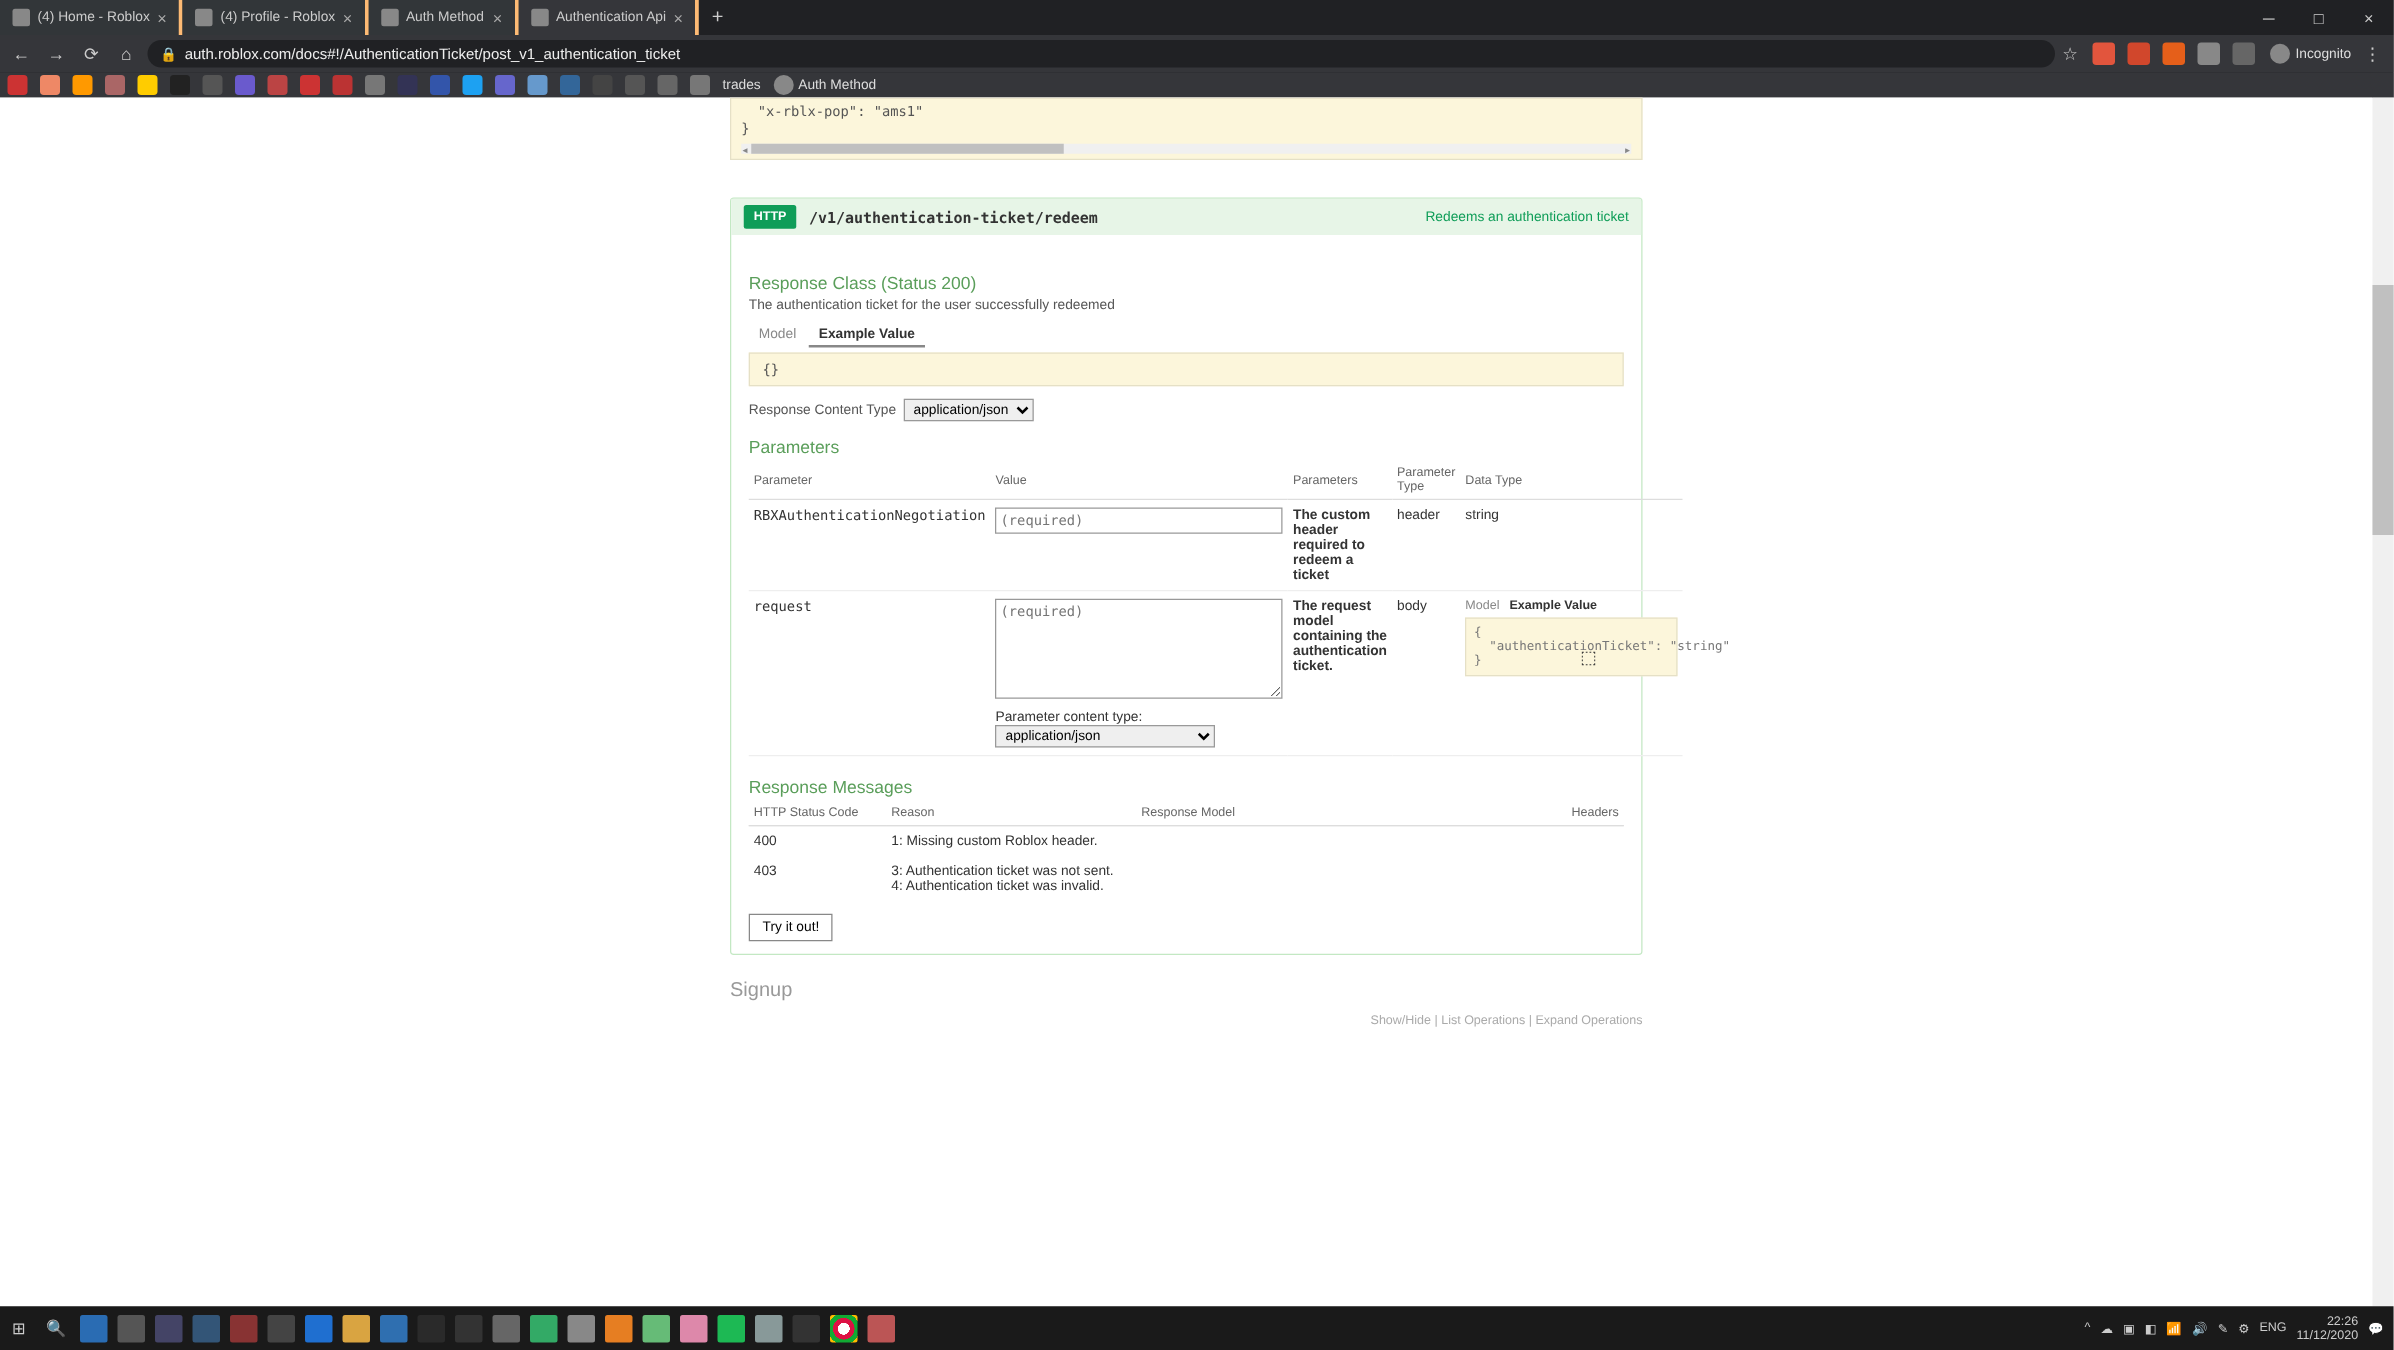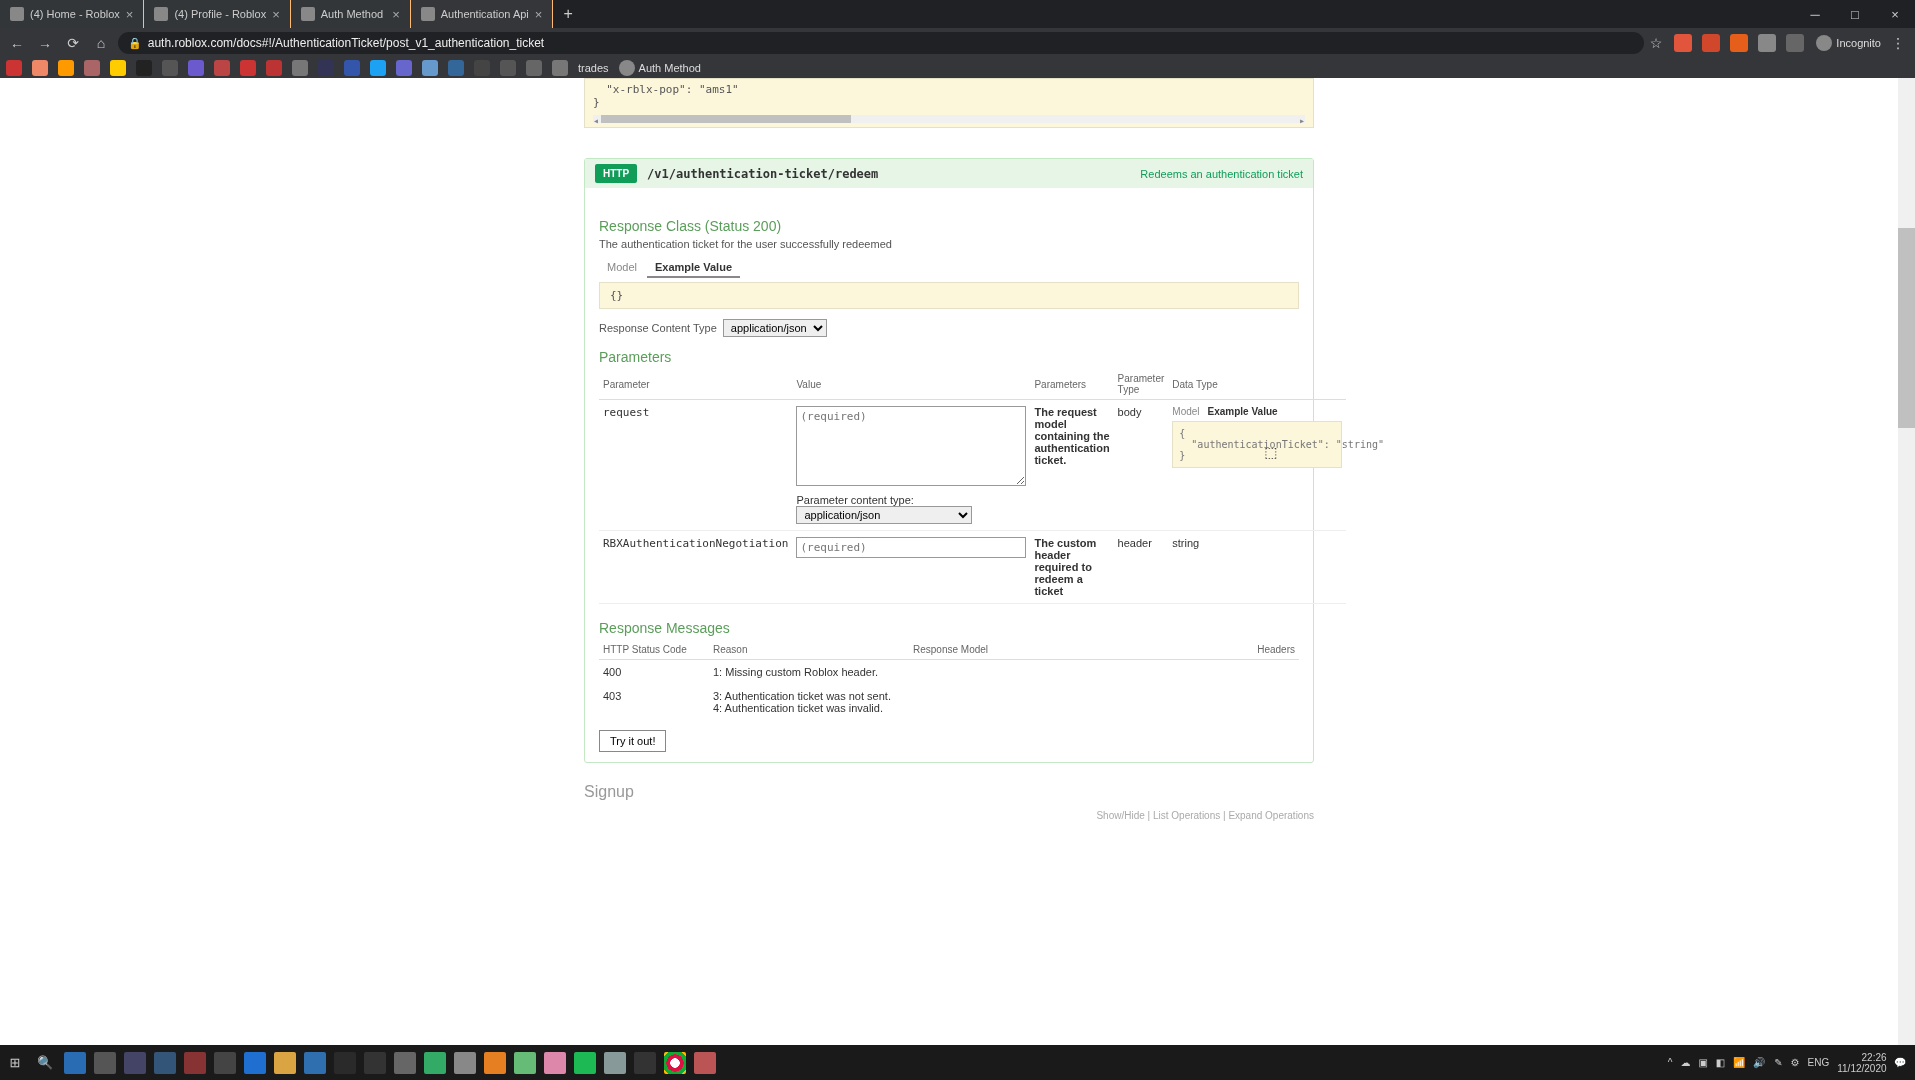--- a/index.html
+++ b/index.html
@@ -1,21 +1,21 @@
 <!DOCTYPE html>
 <html><head>
 <meta charset="utf-8">
 <style>
 * { margin: 0; padding: 0; box-sizing: border-box; }
 body { font-family: Arial, sans-serif; background: #fff; width: 1915px; height: 1080px; overflow: hidden; position: relative; }
 
 
 .chrome { background: #202124; height: 78px; }
 .tabstrip { display: flex; align-items: center; height: 28px; background: #202124; }
-.tab { display: flex; align-items: center; height: 28px; padding: 0 10px; background: #323639; color: #ccc; font-size: 11px; border-right: 1px solid #fdba74; min-width: 120px; max-width: 180px; cursor: pointer; text-align: center; }
+.tab { display: flex; align-items: center; height: 28px; padding: 0 10px; background: #323639; color: #ccc; font-size: 11px; border-right: 3px solid #fdba74; min-width: 120px; max-width: 180px; cursor: pointer; text-align: center; }
 .tab.active { background: #35363a; }
 .tab .favicon { width: 14px; height: 14px; margin-right: 6px; background: #888; border-radius: 2px; display: inline-block; }
 .tab .close { margin-left: auto; color: #aaa; font-size: 13px; padding-left: 6px; }
 .newtab { color: #ccc; font-size: 16px; padding: 0 10px; cursor: pointer; }
 .winctrls { margin-left: auto; display: flex; }
 .winbtn { width: 40px; height: 28px; color: #ccc; display:flex;align-items:center;justify-content:center;font-size:13px;cursor:pointer; }
 
 .navbar { display: flex; align-items: center; height: 30px; background: #35363a; padding: 0 6px; gap: 6px; }
 .navicon { width: 22px; height: 22px; display:flex;align-items:center;justify-content:center; color:#ccc; font-size:14px; cursor:pointer; border-radius:50%; }
 .urlbar { flex: 1; background: #202124; color: #eee; font-size: 12px; padding: 4px 10px; border-radius: 12px; display:flex;align-items:center; gap:6px; }
@@ -224,47 +224,47 @@
               <tr>
             <th style="width:160px;">Parameter</th>
             <th style="width:240px;">Value</th>
             <th style="width:80px;">Parameters</th>
             <th style="width:55px;">Parameter Type</th>
             <th>Data Type</th>
           </tr>
             </thead>
           <tbody>
             <tr>
+              <td class="pname">RBXAuthenticationNegotiation</td>
+              <td><input class="val" placeholder="(required)" style=""></td>
+              <td class="pdesc">The custom header required to redeem a ticket</td>
+              <td class="ptype">header</td>
+              <td>string</td>
+            </tr>
+            <tr>
               <td class="pname">request</td>
               <td>
                 <textarea class="val" placeholder="(required)" style=""></textarea>
                 <div class="pct-label">Parameter content type:</div>
                 <select class="sel pct-sel">
                   <option>application/json</option>
                 </select>
               </td>
               <td class="pdesc">The request model containing the authentication ticket.</td>
               <td class="ptype">body</td>
               <td style="position:relative;">
                 <div class="mini-toggle">
                   <span>Model</span>
                   <span class="active">Example Value</span>
                 </div>
                 <div class="mini-example" style="white-space:pre;">{
   "authenticationTicket": "string"
 }</div>
                 <span class="cursor-glyph" style="top:44px;left:96px;">⬚</span>
               </td>
-            </tr>
-            <tr>
-              <td class="pname">RBXAuthenticationNegotiation</td>
-              <td><input class="val" placeholder="(required)" style=""></td>
-              <td class="pdesc">The custom header required to redeem a ticket</td>
-              <td class="ptype">header</td>
-              <td>string</td>
             </tr>
           </tbody>
         </table>
 
         <div class="resp-title">Response Messages</div>
         <table class="rtable">
           <thead>
               <tr>
             <th style="width:110px;">HTTP Status Code</th>
             <th style="width:200px;">Reason</th>

